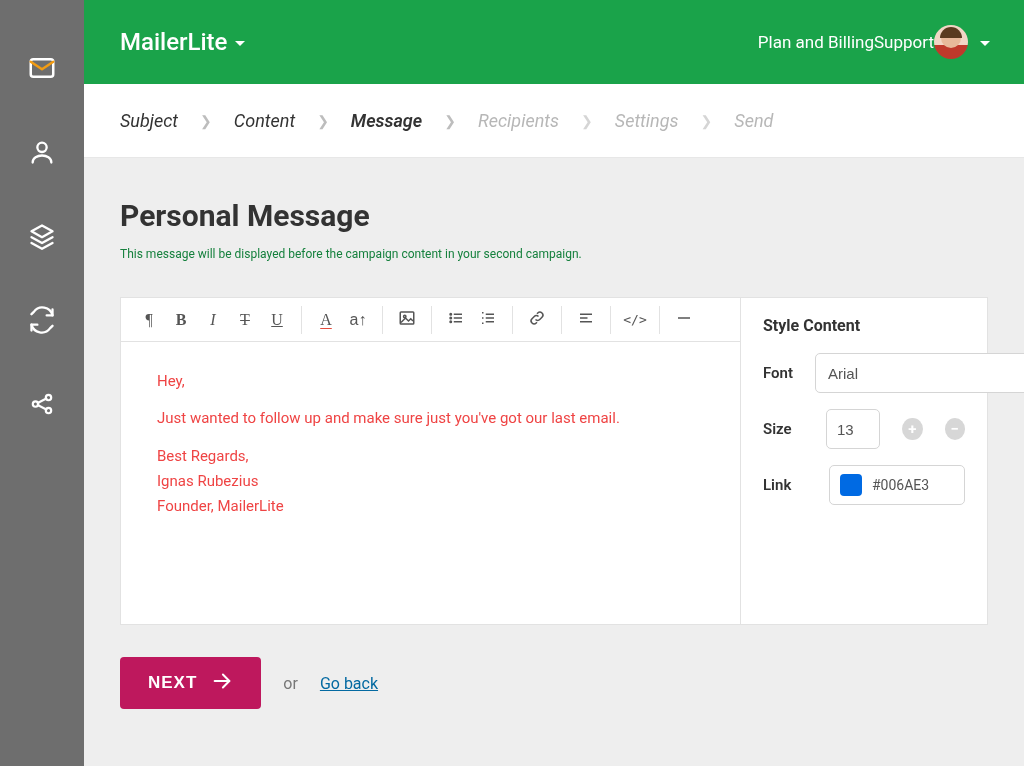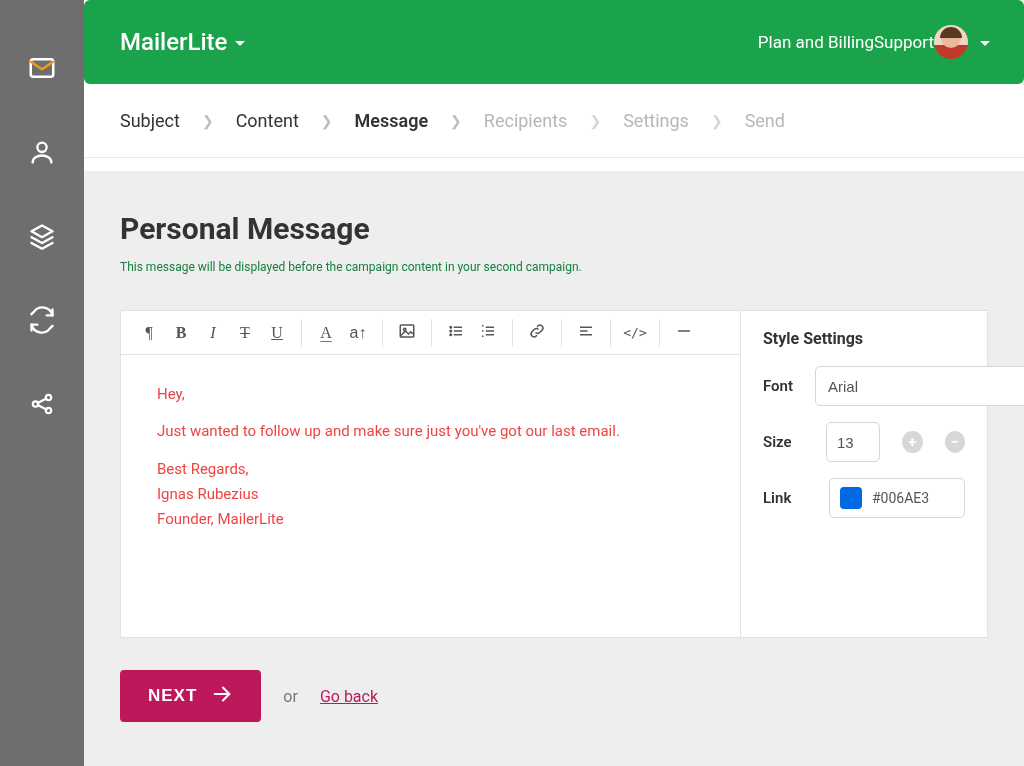--- a/index.html
+++ b/index.html
@@ -45,21 +45,20 @@
     flex-direction: column;
     min-width: 0;
   }
   .topbar {
     height: 84px;
     background: #1aa34a;
     color: #fff;
     display: flex;
     align-items: center;
     padding: 0 34px 0 36px;
-    border-radius: 6px;
   }
   .brand {
     font-size: 24px;
     font-weight: 500;
     display: flex;
     align-items: center;
     gap: 8px;
     cursor: pointer;
   }
   .brand .caret, .avatar-caret {
@@ -114,36 +113,36 @@
     border-bottom: 1px solid #e7e7e7;
     display: flex;
     align-items: center;
     padding: 0 36px;
     gap: 22px;
     font-size: 18px;
   }
   .crumb {
     color: #333;
     cursor: pointer;
+    font-style: italic;
   }
   .crumb.active { font-weight: 600; }
   .crumb.disabled { color: #b7b7b7; cursor: default; }
   .chev {
     color: #bdbdbd;
     font-size: 14px;
     pointer-events: none;
   }
   .chev.disabled { color: #d5d5d5; }
   
   .content {
     flex: 1;
     background: #eeeeee;
     padding: 40px 36px 28px 36px;
     overflow: auto;
-    margin-top: 13px;
   }
   .page-title {
     font-size: 30px;
     font-weight: 700;
     margin-bottom: 14px;
   }
   .page-desc {
     font-size: 12px;
     color: #15803d;
     margin-bottom: 36px;
@@ -286,21 +285,21 @@
     font-size: 17px;
     font-weight: 600;
     letter-spacing: 1px;
     display: flex;
     align-items: center;
     gap: 14px;
     cursor: pointer;
   }
   .or { color: #777; font-size: 16px; }
   .goback {
-    color: #be185d;
+    color: #0369a1;
     font-size: 16px;
     text-decoration: underline;
     cursor: pointer;
     text-align: right;
   }
   .fcolor-a {
     text-decoration: underline;
     text-decoration-color: #e74c3c;
     text-underline-offset: 3px;
   }
@@ -493,21 +492,21 @@
             <p>Just wanted to follow up and make sure just you've got our last email.</p>
             <div class="sig">
               <p>Best Regards,</p>
               <p>Ignas Rubezius</p>
               <p>Founder, MailerLite</p>
             </div>
           </div>
         </div>
 
         <aside class="settings">
-          <div class="settings-title">Style Settings</div>
+          <div class="settings-title">Style Content</div>
 
           <div class="field-row">
             <span class="field-label">Font</span>
             <input class="text-input" value="Arial" style="">
           </div>
 
           <div class="field-row">
             <span class="field-label">Size</span>
             <input class="size-input" value="13" style="">
             <span class="circle-btn">

